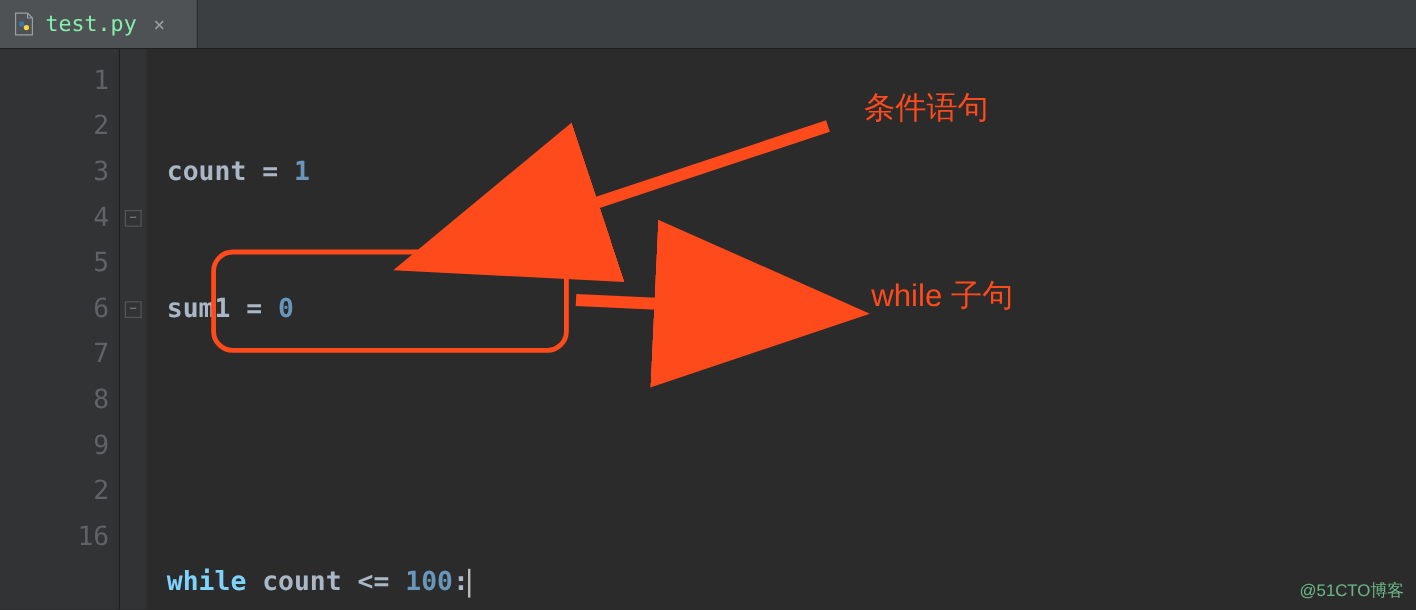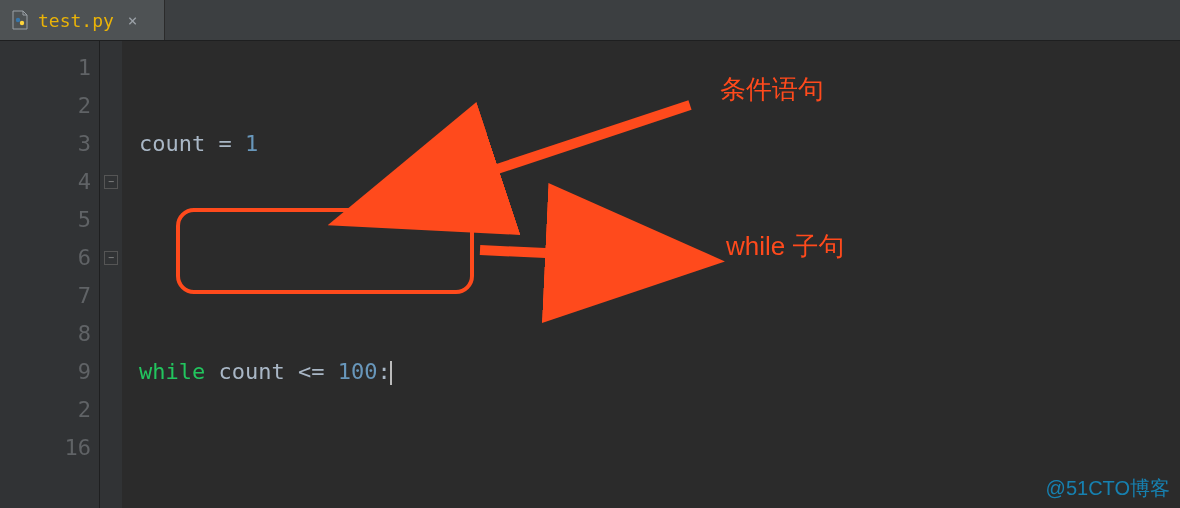--- a/index.html
+++ b/index.html
@@ -29,21 +29,21 @@
     background: #4e5254;
     border-right: 1px solid #2b2b2b;
     min-width: 140px;
   }
   .tab .icon {
     width: 18px;
     height: 20px;
     position: relative;
   }
   .tab .label {
-    color: #eab308;
+    color: #86efac;
     font-size: 18px;
   }
   .tab .close {
     color: #9aa0a6;
     font-size: 16px;
     margin-left: 6px;
   }
   .editor {
     display: flex;
     height: calc(100% - 40px);
@@ -82,23 +82,24 @@
     display: flex; align-items: center; justify-content: center;
     font-size: 10px; color: #888;
     line-height: 1;
   }
   .code {
     padding: 8px 16px 0 16px;
     line-height: 38px;
     white-space: pre;
     position: relative;
     flex: 1;
+    font-weight: bold;
   }
   .code-line { height: 38px; }
-  .tok-kw { color: #22c55e; }
+  .tok-kw { color: #7dd3fc; }
   .tok-num { color: #6897bb; }
   .tok-op { color: #a9b7c6; }
   .tok-id { color: #a9b7c6; }
   .cursor {
     display: inline-block;
     width: 2px;
     height: 24px;
     background: #bbbbbb;
     vertical-align: middle;
     margin-left: -1px;
@@ -120,23 +121,23 @@
   }
   .arrow-svg {
     position: absolute;
     overflow: visible;
     pointer-events: none;
   }
   .watermark {
     position: absolute;
     right: 10px;
     bottom: 6px;
-    color: #0ea5e9;
+    color: #86efac;
     font-family: sans-serif;
-    font-size: 20px;
+    font-size: 14px;
     opacity: 0.7;
   }
 </style>
 </head>
 <body>
 
 <div class="tab-bar">
   <div class="tab">
     <span class="icon">
       <svg width="18" height="20" viewBox="0 0 18 20">
@@ -177,20 +178,21 @@
         <span class="fold-mark">−</span>
       </div>
     <div></div>
       <div></div>
       <div></div>
       <div></div>
       <div></div>
   </div>
   <div class="code">
     <div class="code-line"><span class="tok-id">count</span><span class="tok-op"> = </span><span class="tok-num">1</span></div>
+    <div class="code-line"><span class="tok-id">sum1</span><span class="tok-op"> = </span><span class="tok-num">0</span></div>
     <div class="code-line"></div>
     <div class="code-line"><span class="tok-kw">while</span><span> </span><span class="tok-id">count</span><span class="tok-op"> &lt;= </span><span class="tok-num">100</span><span class="tok-op">:</span><span class="cursor"></span></div>
     
     
     
     
     
     
     
   </div>

